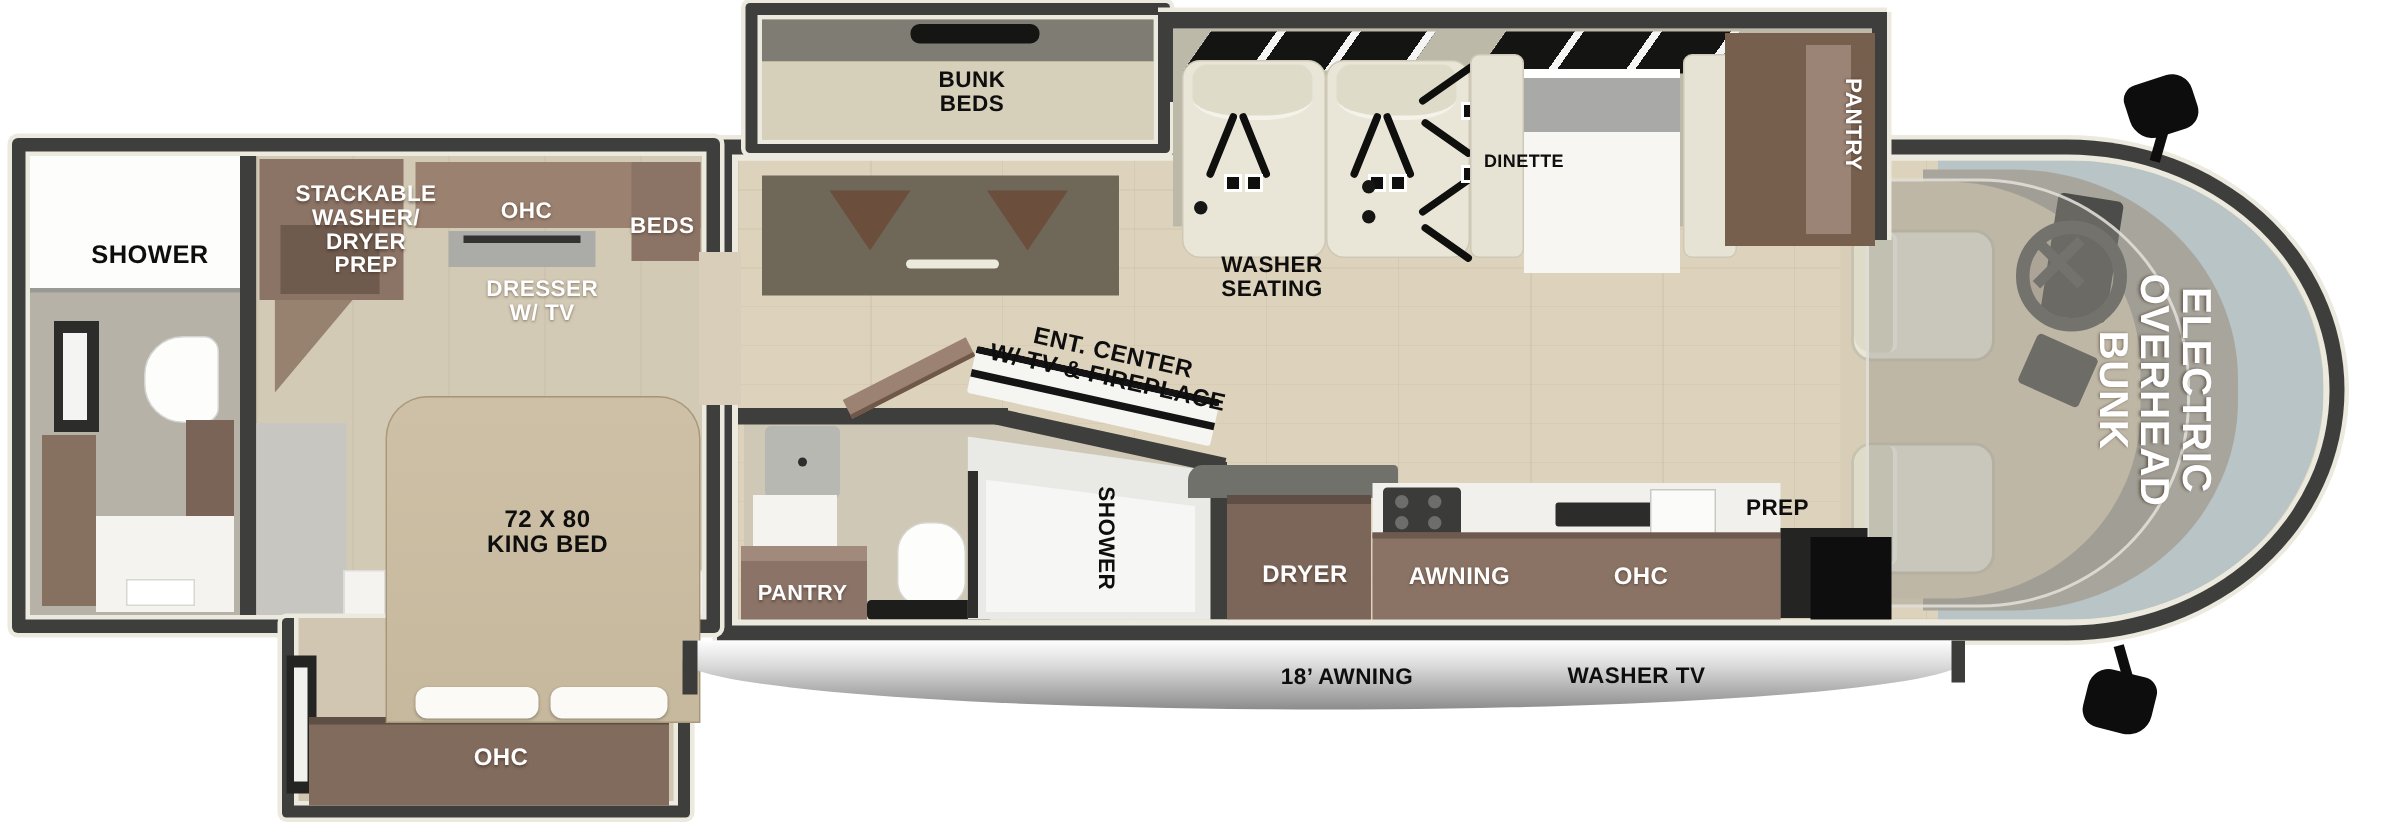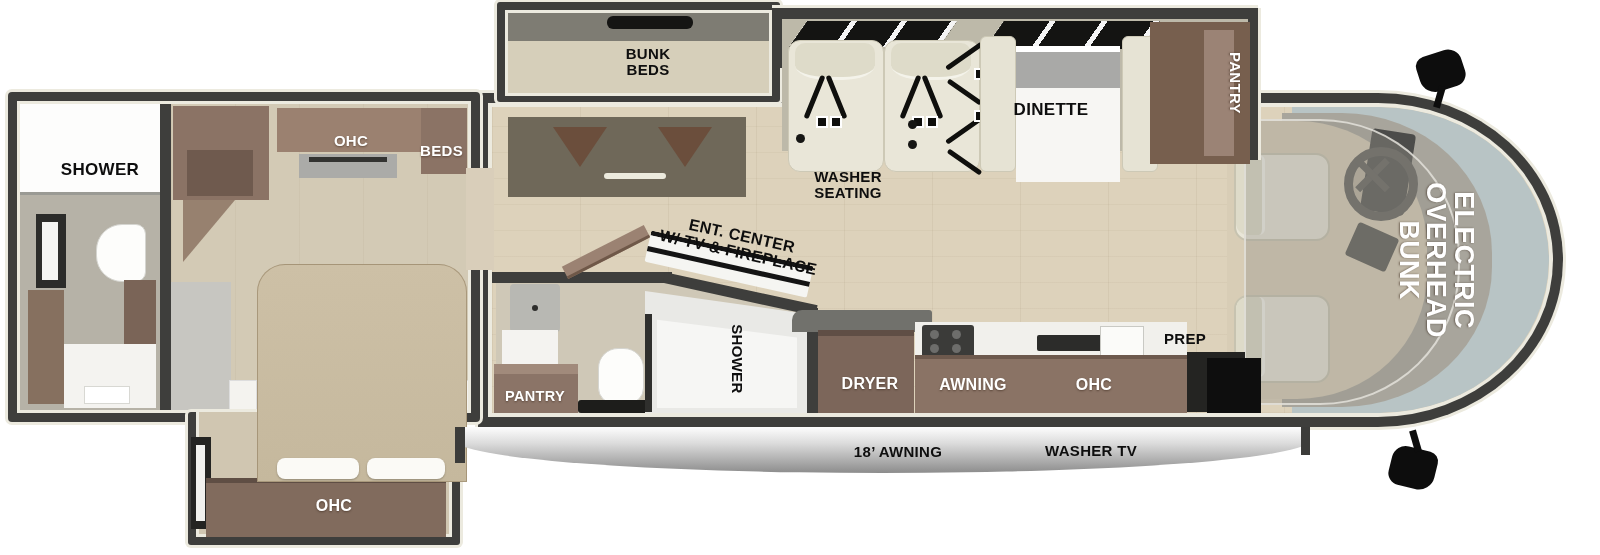--- a/index.html
+++ b/index.html
@@ -221,28 +221,36 @@
     <div class="a" style="left:0;top:0;width:10px;height:36px;background:#3c3c3a;"></div>
     <div class="a" style="right:0;top:0;width:9px;height:28px;background:#3c3c3a;"></div>
   </div>
 
   <div class="a" style="left:1418px;top:52px;width:46px;height:38px;background:#0d0d0d;border-radius:10px 14px 12px 16px;transform:rotate(-18deg);"></div>
   <div class="a" style="left:1436px;top:86px;width:7px;height:22px;background:#0d0d0d;transform:rotate(16deg);"></div>
   <div class="a" style="left:1390px;top:448px;width:46px;height:40px;background:#0d0d0d;border-radius:14px 10px 16px 12px;transform:rotate(14deg);"></div>
   <div class="a" style="left:1412px;top:430px;width:7px;height:22px;background:#0d0d0d;transform:rotate(-16deg);"></div>
 
   <div class="lbl" style="left:40px;top:161px;width:120px;font-size:17px;">SHOWER</div>
+  <div class="lbl white" style="left:174px;top:122px;width:140px;">STACKABLE
+WASHER/
+DRYER
+PREP</div>
   <div class="lbl white" style="left:321px;top:133px;width:60px;">OHC</div>
   <div class="lbl white" style="left:404px;top:143px;width:75px;">BEDS</div>
+  <div class="lbl white" style="left:304px;top:185px;width:115px;">DRESSER
+W/ TV</div>
+  <div class="lbl" style="left:300px;top:339px;width:130px;font-size:16px;">72 X 80
+KING BED</div>
   <div class="lbl white" style="left:299px;top:498px;width:70px;font-size:16px;">OHC</div>
   <div class="lbl" style="left:600px;top:46px;width:96px;">BUNK
 BEDS</div>
   <div class="lbl" style="left:793px;top:169px;width:110px;">WASHER
 SEATING</div>
-  <div class="lbl" style="left:998px;top:101px;width:106px;font-size:17px;">DINETTE</div>
+  <div class="lbl" style="left:963px;top:101px;width:106px;font-size:12px;">DINETTE</div>
   <div class="lbl white" style="left:1195px;top:75px;width:80px;transform:rotate(90deg);">PANTRY</div>
   <div class="lbl" style="left:625px;top:228px;width:230px;font-size:16px;transform:rotate(12.5deg);">ENT. CENTER
 W/ TV &amp; FIREPLACE</div>
   <div class="lbl white" style="left:495px;top:389px;width:80px;font-size:14.5px;">PANTRY</div>
   <div class="lbl" style="left:682px;top:351px;width:110px;transform:rotate(90deg);">SHOWER</div>
   <div class="lbl white" style="left:825px;top:376px;width:90px;font-size:16px;">DRYER</div>
   <div class="lbl white" style="left:928px;top:377px;width:90px;font-size:16px;">AWNING</div>
   <div class="lbl white" style="left:1061px;top:377px;width:66px;font-size:16px;">OHC</div>
   <div class="lbl" style="left:1145px;top:331px;width:80px;">PREP</div>
   <div class="lbl white" style="left:1318px;top:216px;width:230px;height:88px;font-size:27px;line-height:1.02;transform:rotate(90deg);">ELECTRIC

